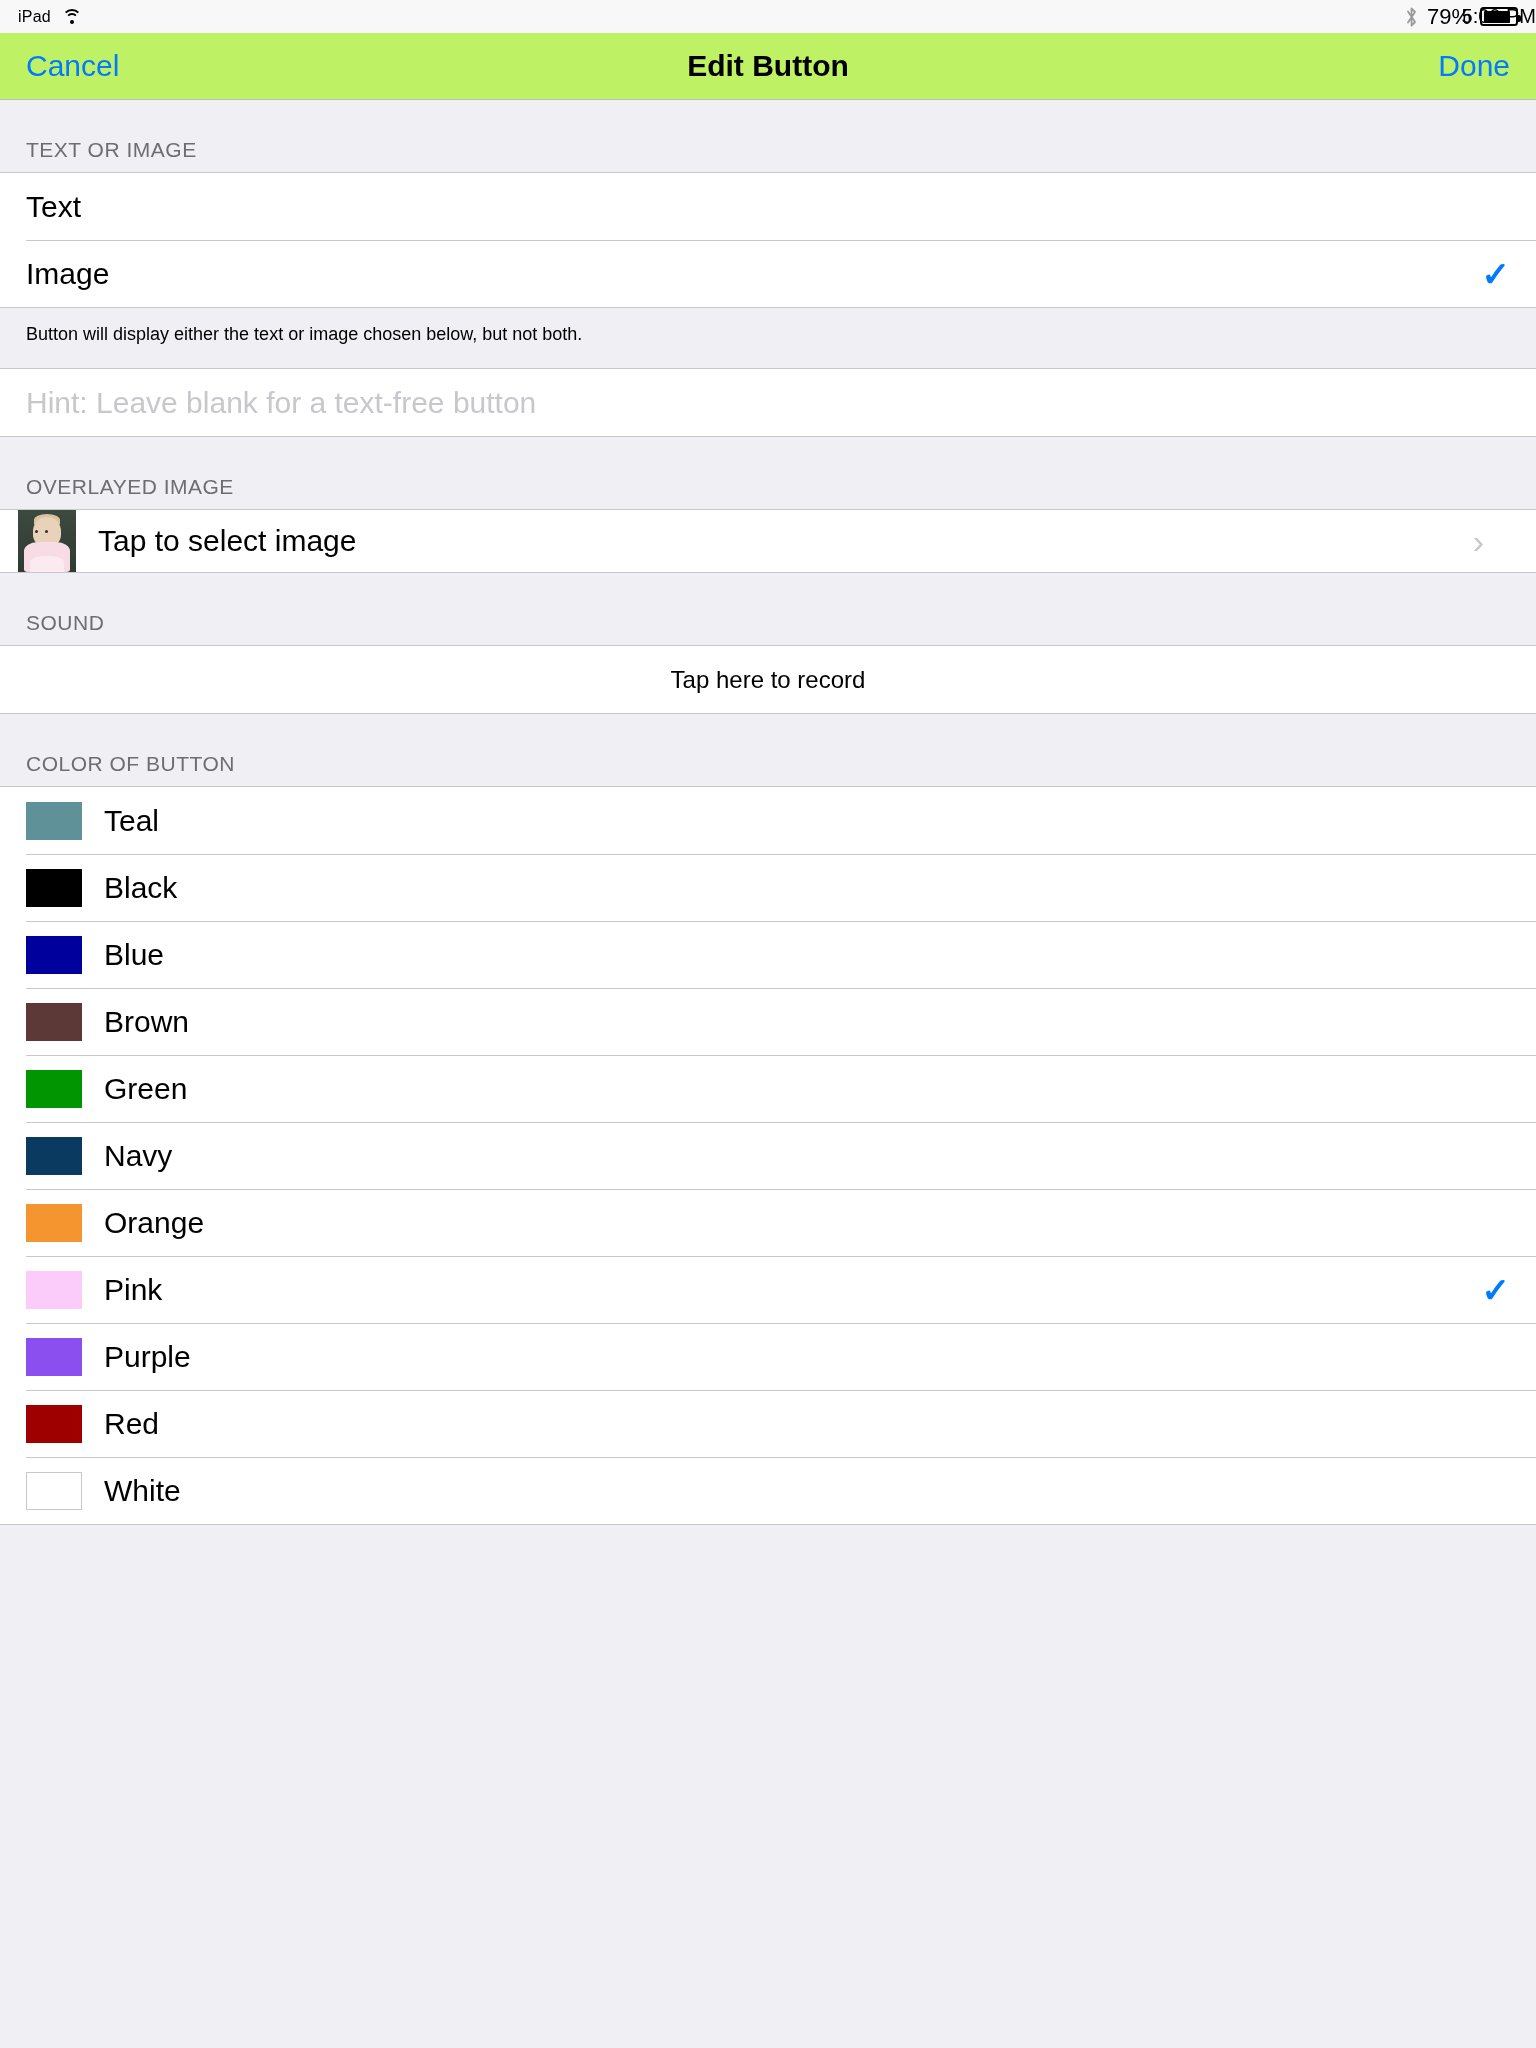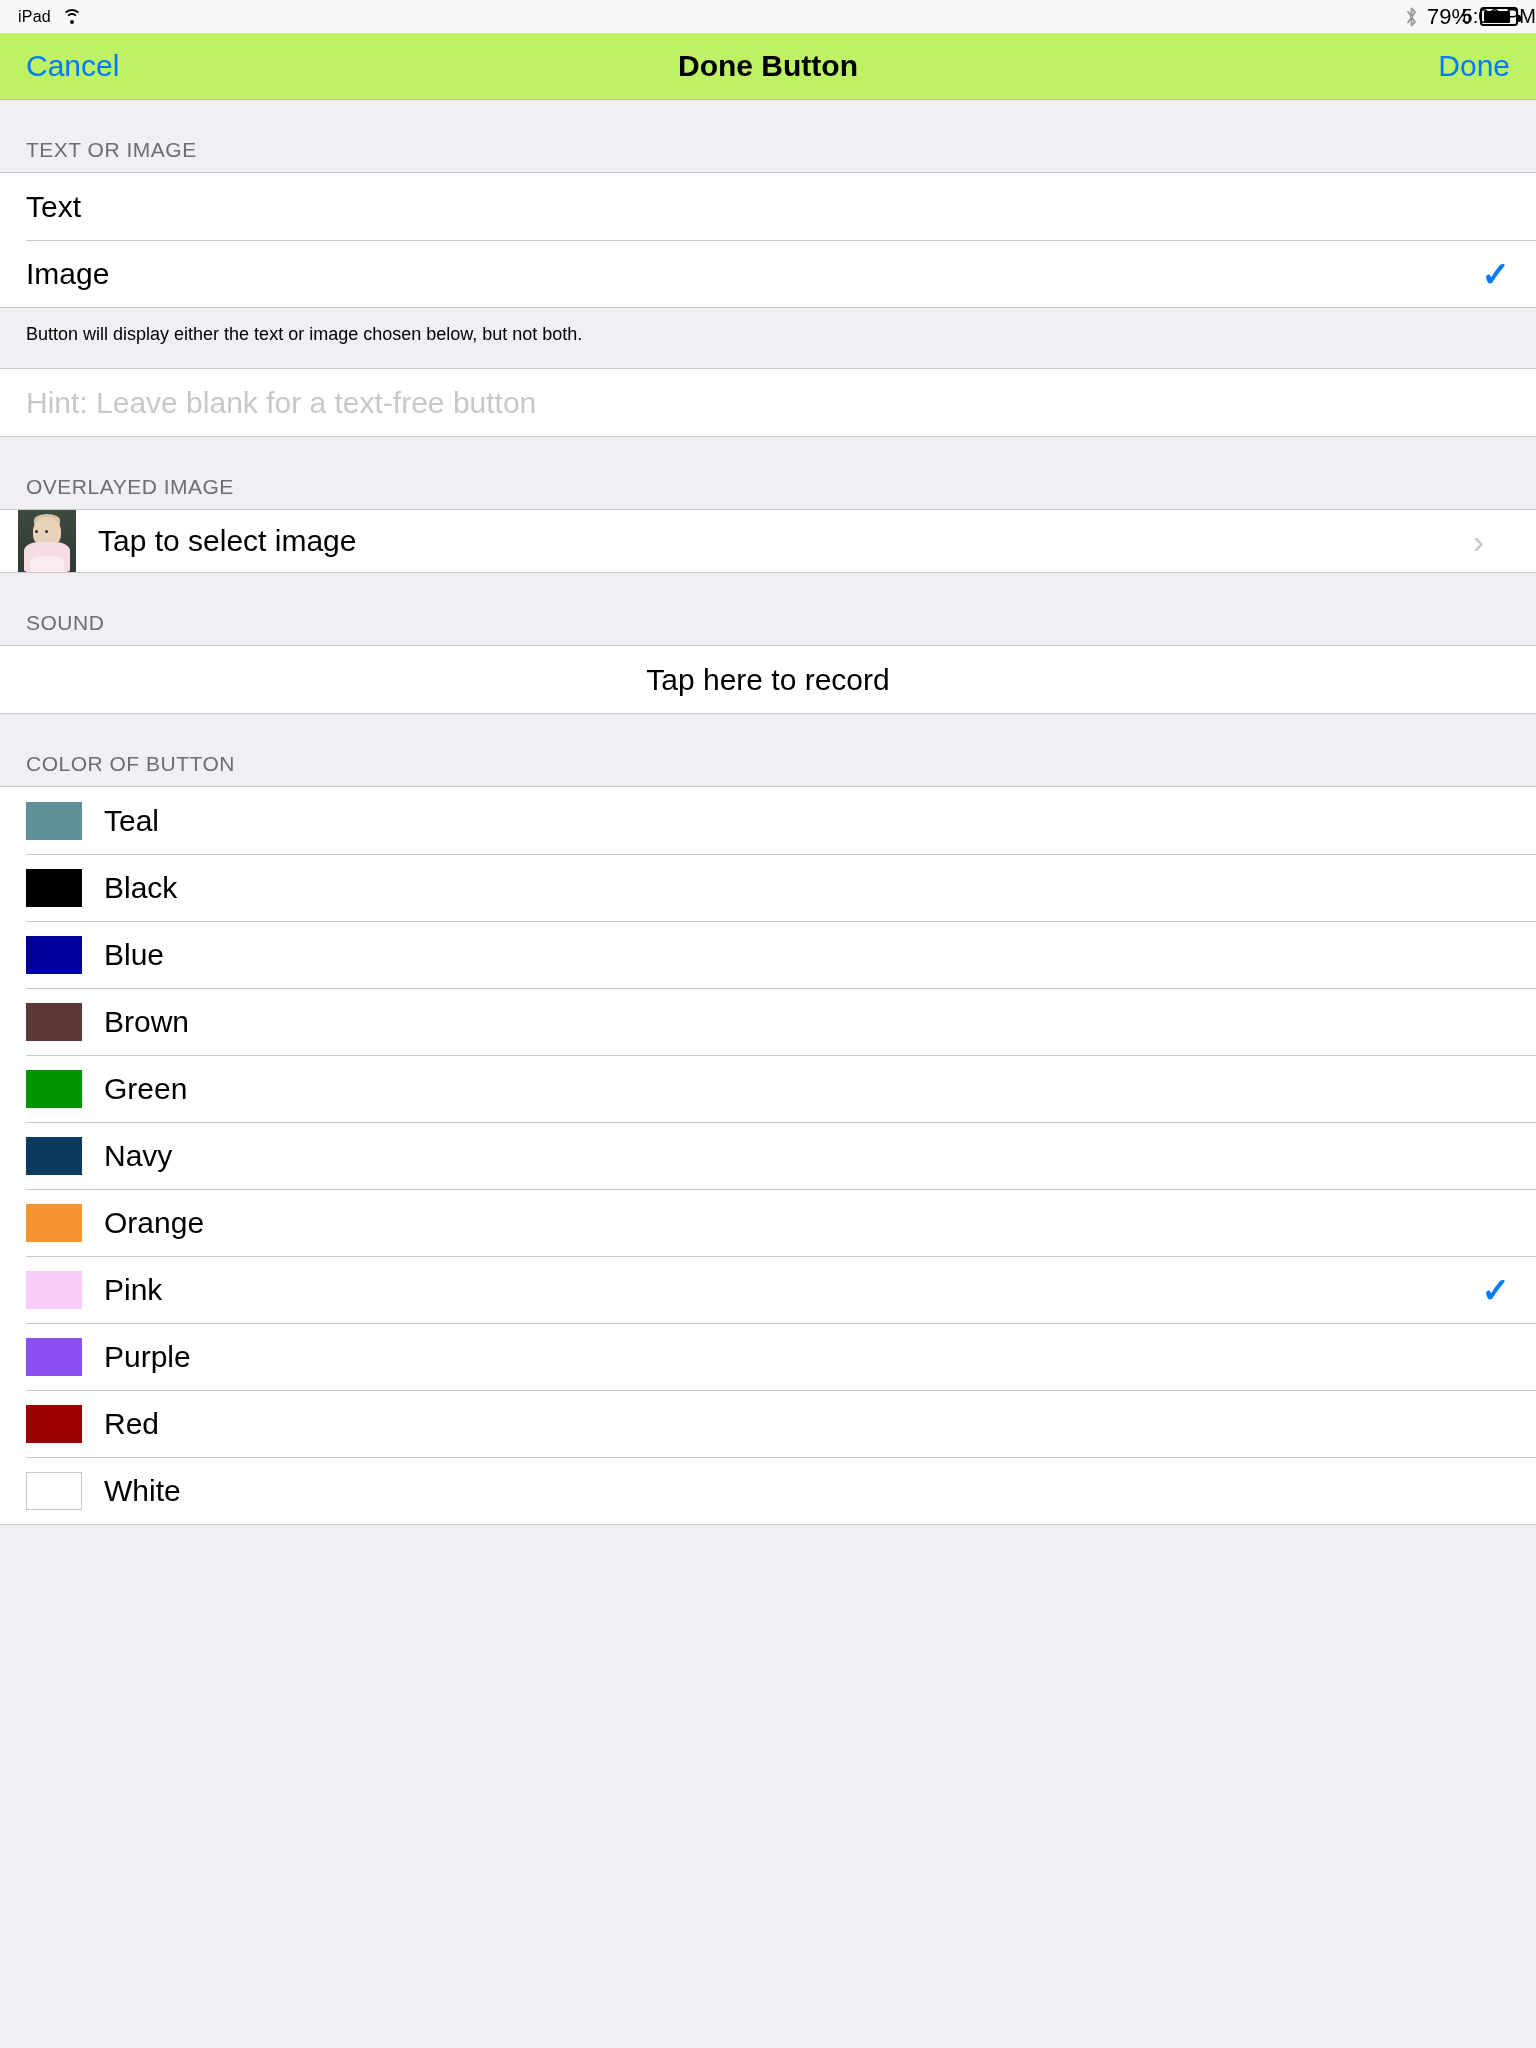--- a/index.html
+++ b/index.html
@@ -95,21 +95,21 @@
   .thumb .head { position:absolute; left:50%; top:7px; transform:translateX(-50%); width:28px; height:30px; background:#e8d3ba; border-radius:48% 48% 42% 42%; }
   .thumb .hair { position:absolute; left:50%; top:4px; transform:translateX(-50%); width:26px; height:12px; background:#d9c49f; border-radius:50% 50% 20% 20%; }
   .thumb .eyeL, .thumb .eyeR { position:absolute; top:20px; width:3px; height:3px; background:#3b2b22; border-radius:50%; }
   .thumb .eyeL { left:17px; } .thumb .eyeR { left:27px; }
   .thumb .body { position:absolute; left:50%; bottom:0; transform:translateX(-50%); width:46px; height:30px; background:#f7dce6; border-radius:30% 30% 8% 8%; }
   .thumb .body2 { position:absolute; left:50%; bottom:0; transform:translateX(-50%); width:34px; height:16px; background:#fbeaf0; border-radius:40% 40% 0 0; }
   .thumb-label { display:flex; align-items:center; flex:1; padding-left: 22px; padding-right:26px; position:relative; }
   .thumb-label .chevron { font-size:34px; }
 
   .cell-center { justify-content:center; }
-  .cell-center .cell-label { font-size:30px; }
+  .cell-center .cell-label { font-size:24px; }
 
   
   .color-cell { min-height: 67px; }
   .swatch {
     width: 56px; height: 38px; flex:0 0 56px;
     margin-right: 22px; border: 0;
   }
   .swatch.bordered { border:1px solid #C8C7CC; }
 </style>
 </head>
@@ -136,21 +136,21 @@
       <span class="sb-batt-pct">79%</span>
       <span class="battery">
         <span class="fill"></span>
           <span class="cap"></span>
       </span>
     </div>
   </div>
 
   <div class="navbar">
     <span class="nav-btn">Cancel</span>
-    <span class="nav-title">Done Button</span>
+    <span class="nav-title">Edit Button</span>
     <span class="nav-btn nav-right">Done</span>
   </div>
 
   <div class="group-header">TEXT OR IMAGE</div>
   <div class="cells">
     <div class="cell">
       <span class="cell-label">Text</span>
     </div>
     <div class="cell">
       <span class="cell-label">Image</span>

